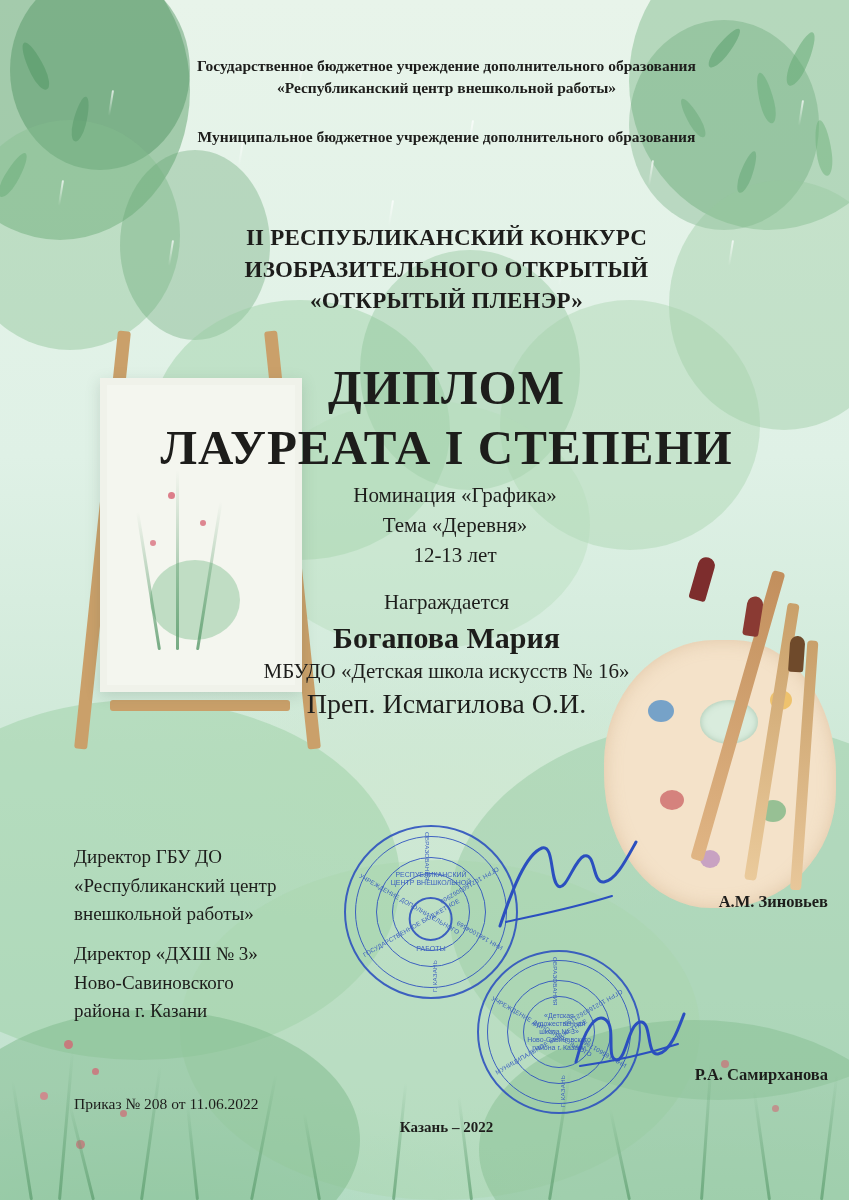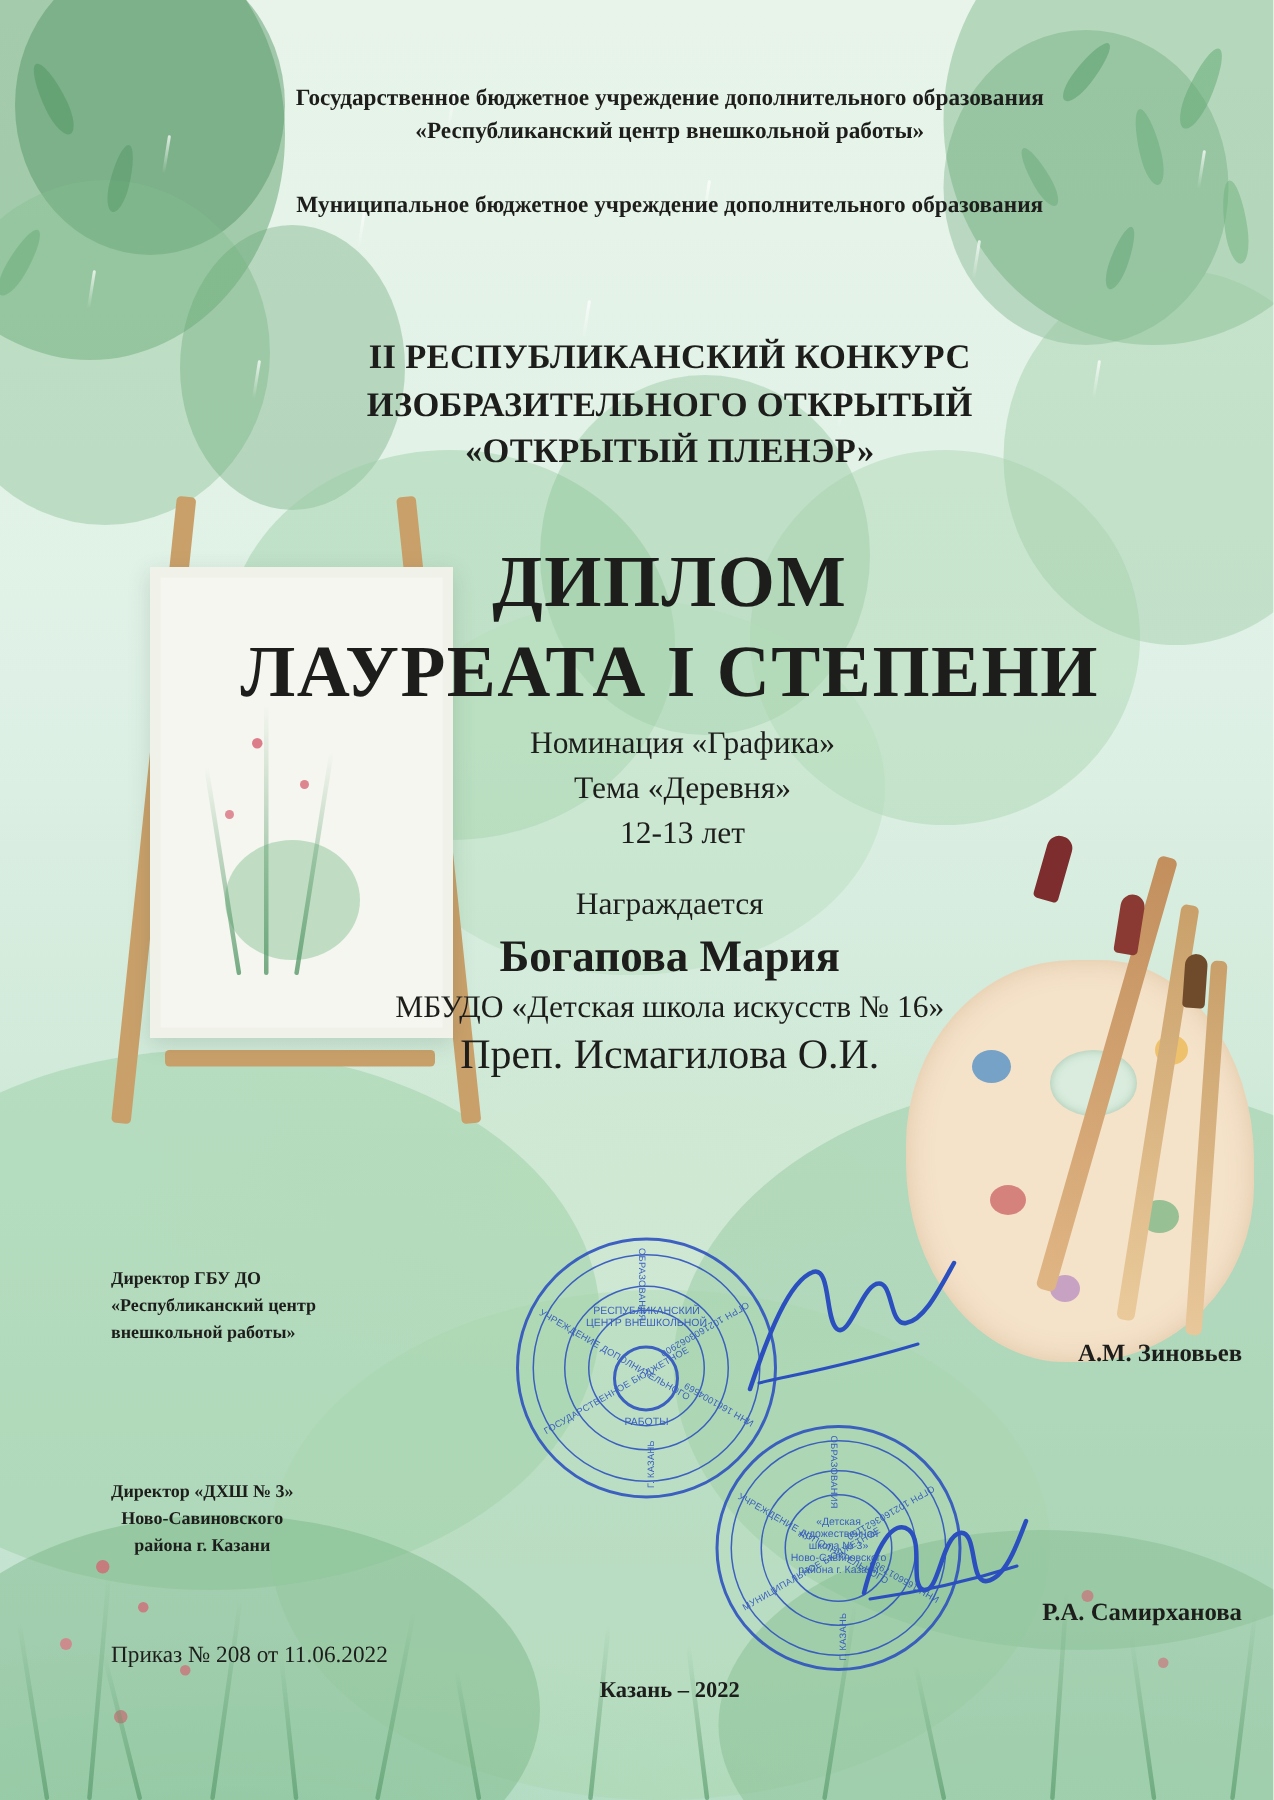--- a/index.html
+++ b/index.html
@@ -161,27 +161,27 @@
     font-weight: bold;
     margin-top: 6px;
     margin-bottom: 2px;
   }
   #award .school { display: block; font-size: 21px; line-height: 1.35; }
   #award .teacher { display: block; font-size: 28px; line-height: 1.35; }
 
   
   .sig-block {
     position: absolute;
-    font-weight: bold;
-    font-size: 12px;
+    font-weight: normal;
+    font-size: 19px;
     line-height: 1.5;
   }
   .sig-block .line { display: block; }
   #sig1 { left: 52px; top: 843px; }
-  #sig2 { left: 52px; top: 985px; text-align: center; }
+  #sig2 { left: 52px; top: 940px; }
   .sig-name {
     position: absolute;
     font-weight: bold;
     font-size: 16.5px;
     text-align: right;
   }
   #sig1-name { right: 43px; top: 892px; }
   #sig2-name { right: 43px; top: 1065px; }
 
   #order {

